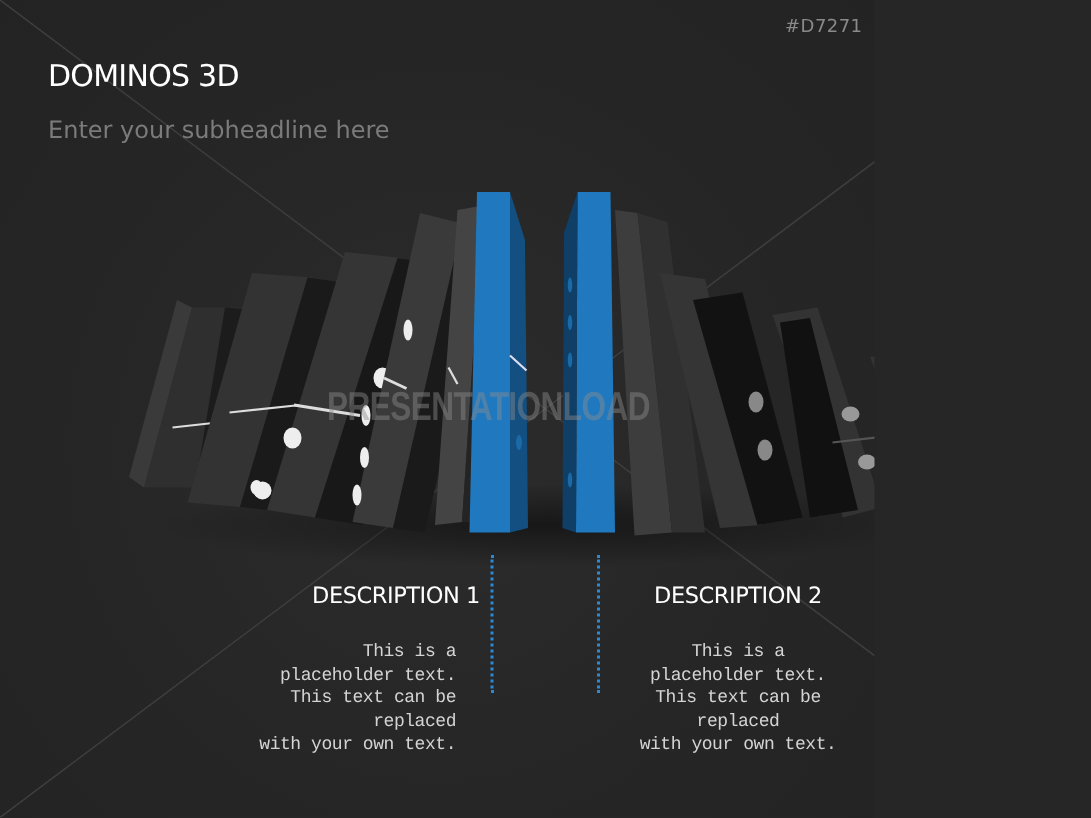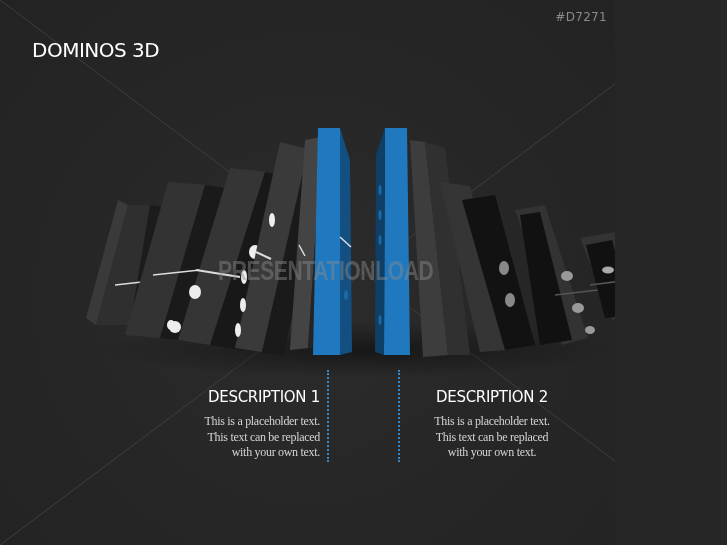--- a/index.html
+++ b/index.html
@@ -1,42 +1,43 @@
 <!DOCTYPE html>
 <html><head>
 <meta charset="utf-8">
 <style>
   html, body { margin:0; padding:0; }
   body { width:727px; height:545px; overflow:hidden; background:#262626; font-family:"Liberation Sans", sans-serif; }
-  .slide { position:relative; width:583px; height:545px; background:radial-gradient(ellipse at 50% 55%, #2c2c2c 0%, #262626 55%, #232323 100%); overflow:hidden;padding-left:32px; }
+  .slide { position:relative; width:583px; height:545px; background:radial-gradient(ellipse at 50% 55%, #2c2c2c 0%, #262626 55%, #232323 100%); overflow:hidden; }
   .diag { position:absolute; left:0; top:0; width:727px; height:545px; }
   .id-tag { position:absolute; right:8px; top:10px; color:#8a8a8a; font-size:12px; letter-spacing:0.3px; font-family:"DejaVu Sans", sans-serif; }
   .title { position:absolute; left:32px; top:38px; color:#ffffff; font-size:20px; font-family:"DejaVu Sans", sans-serif; font-weight:normal; letter-spacing:-0.5px; }
   .subtitle { position:absolute; left:32px; top:77px; color:#7b7b7b; font-size:16px; font-family:"DejaVu Sans", sans-serif; }
   .art { position:absolute; left:0; top:0; width:727px; height:545px; }
   .watermark { position:absolute; left:218px; top:256px; color:rgba(140,140,140,0.45); font-size:27px; font-weight:bold; font-family:"Liberation Sans", sans-serif; letter-spacing:-0.5px; transform:scaleX(0.78); transform-origin:left center; }
   .desc { position:absolute; width:170px; }
-  .desc h3 { margin:0 0 8px 0; font-weight:normal; color:#ffffff; font-size:15px; font-family:"DejaVu Sans", sans-serif; letter-spacing:-0.3px; }
-  .desc p { margin:0; color:#d4d4d4; font-size:12px; line-height:15.5px; font-family:Liberation Serif, serif; letter-spacing:-0.3px; }
+  .desc h3 { margin:0 0 21px 0; font-weight:normal; color:#ffffff; font-size:15px; font-family:"DejaVu Sans", sans-serif; letter-spacing:-0.3px; }
+  .desc p { margin:16px; color:#d4d4d4; font-size:12px; line-height:15.5px; font-family:Liberation Mono, monospace; letter-spacing:-0.3px; }
   .desc-1 { left:150px; top:388px; text-align:right; }
   .desc-2 { left:407px; top:388px; text-align:center; }
   .vline { position:absolute; width:0; border-left:2px dotted #2a8ad6; top:370px; height:92px; }
 </style>
 </head>
 <body>
 
 <div class="slide">
 
   <svg class="diag" viewBox="0 0 727 545">
     <line x1="0" y1="0" x2="727" y2="545" stroke="#3e3e3e" stroke-width="1"></line>
     <line x1="727" y1="0" x2="0" y2="545" stroke="#3e3e3e" stroke-width="1"></line>
   </svg>
 
   <div class="id-tag">#D7271</div>
   <div class="title">DOMINOS 3D</div>
+  <div class="subtitle">Enter your subheadline here</div>
 
   <svg class="art" viewBox="0 0 727 545">
     <defs>
       <radialGradient id="shadow" cx="50%" cy="50%" r="50%">
         <stop offset="0%" stop-color="#000" stop-opacity="0.45"></stop>
         <stop offset="100%" stop-color="#000" stop-opacity="0"></stop>
       </radialGradient>
       <linearGradient id="dside" x1="0" y1="0" x2="1" y2="0">
         <stop offset="0%" stop-color="#3a3a3a"></stop>
         <stop offset="100%" stop-color="#2a2a2a"></stop>

